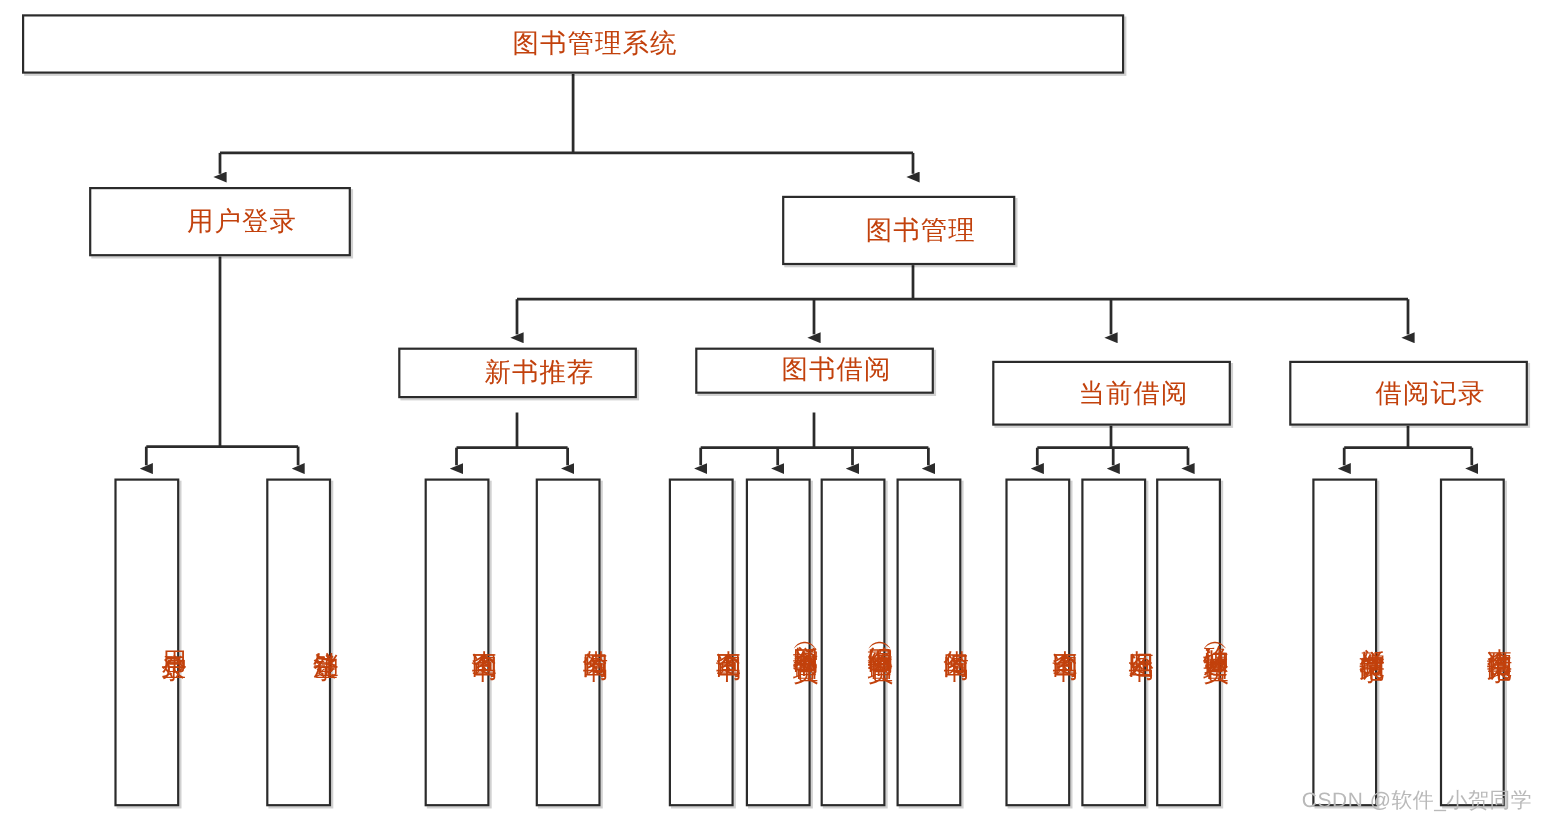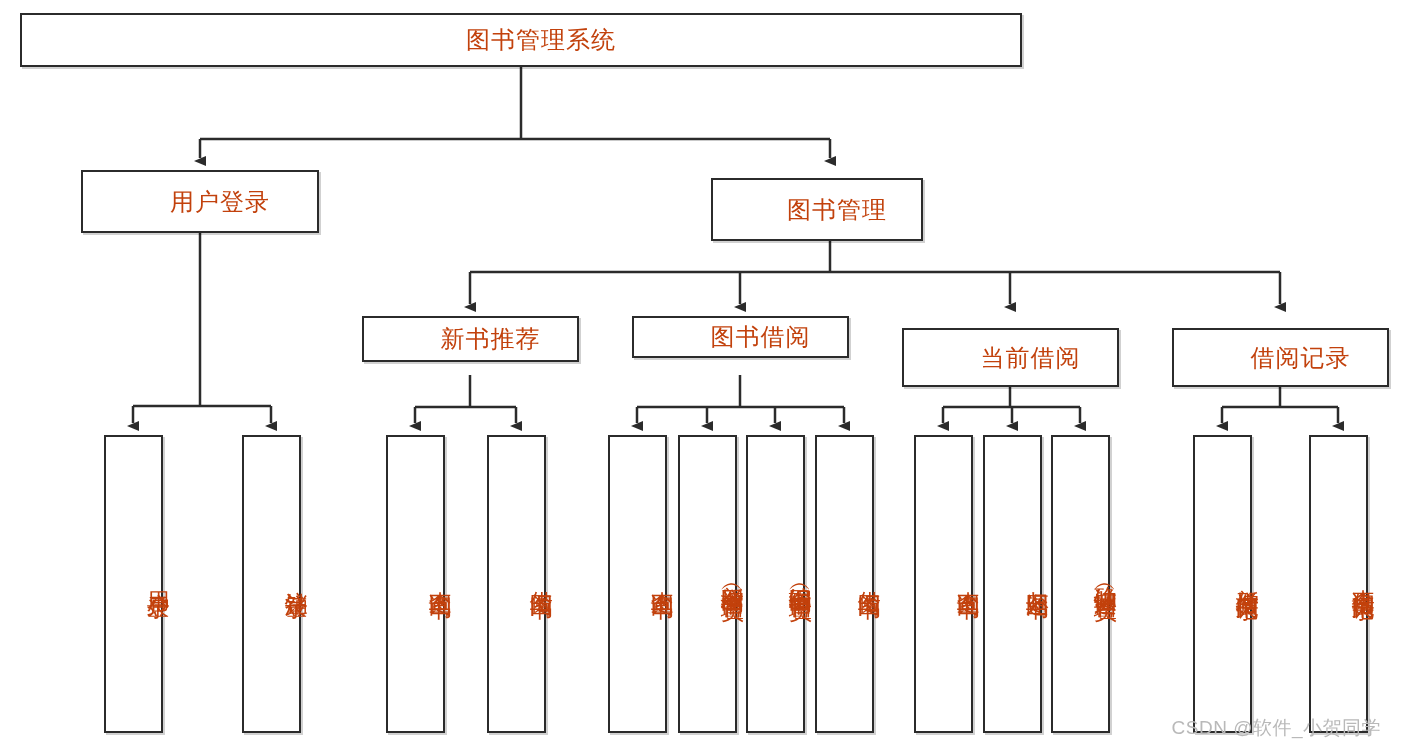--- a/index.html
+++ b/index.html
@@ -55,21 +55,21 @@
     text-orientation: upright;
     line-height: 1.08;
     display: block;
   }
   .node.horiz > span {
     display: block;
     line-height: 1;
   }
   #watermark {
     position: absolute;
-    right: 24px;
+    right: 12px;
     bottom: 6px;
     font-size: 19px;
     color: #b9b9b9;
     letter-spacing: 0.5px;
     white-space: nowrap;
   }
 </style>
 </head>
 <body>
 

